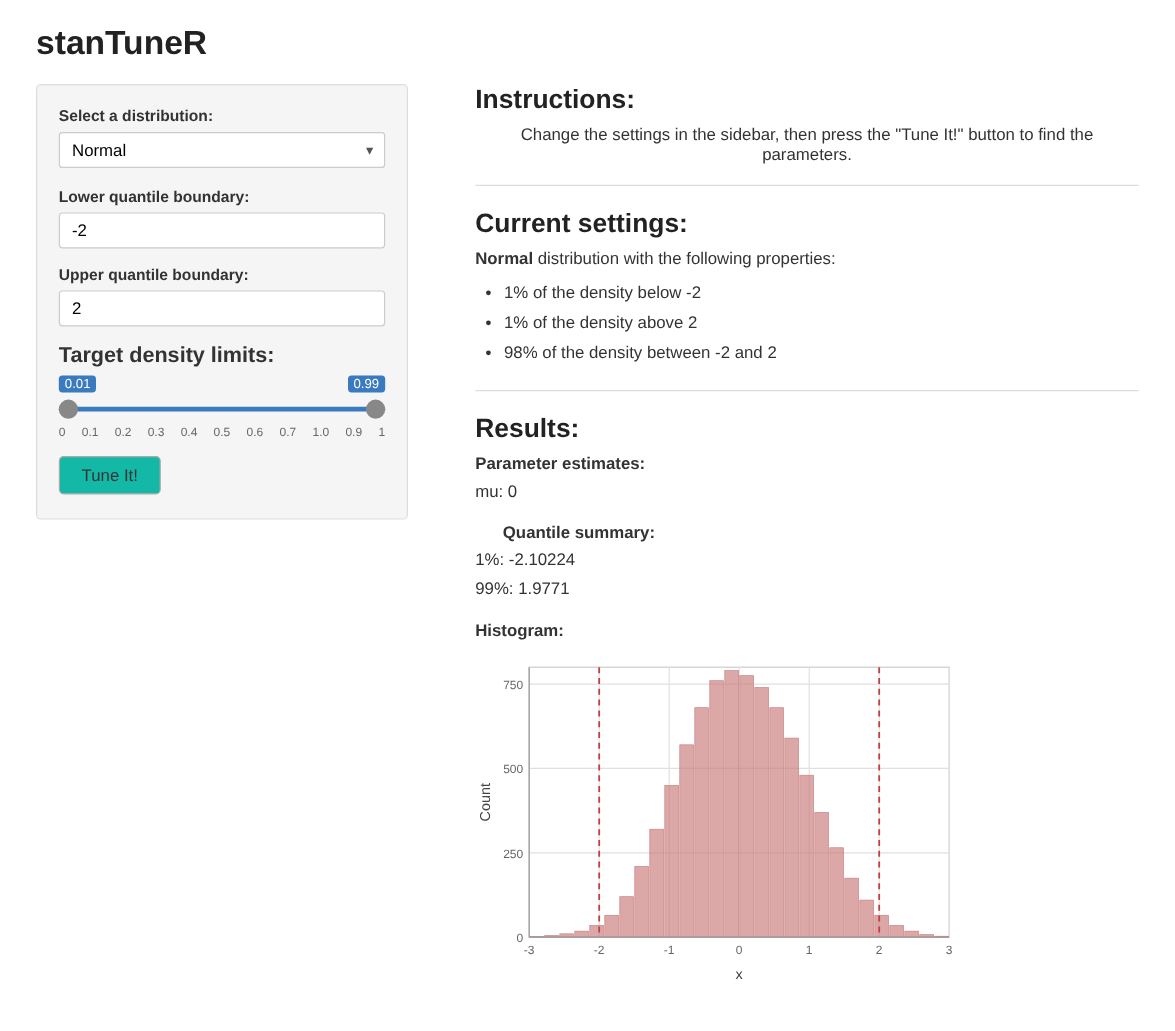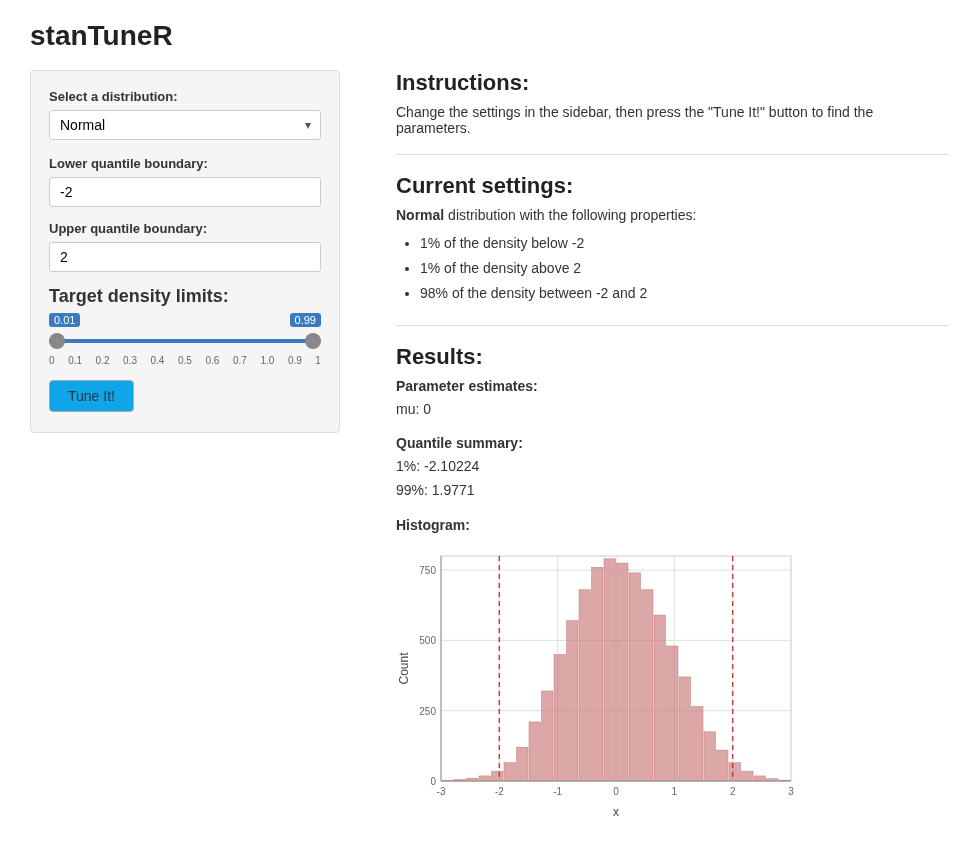--- a/index.html
+++ b/index.html
@@ -119,21 +119,21 @@
     .slider-ticks {
       display: flex;
       justify-content: space-between;
       font-size: 10px;
       color: #666;
       margin-top: 4px;
     }
     .tune-btn {
       margin-top: 14px;
       padding: 7px 18px;
-      background: #0ea5e9;
+      background: #14b8a6;
       border: 1px solid #aaa;
       border-radius: 4px;
       font-size: 14px;
       cursor: pointer;
       color: #333;
     }
 
     
     .main {
       flex: 1;
@@ -147,20 +147,21 @@
     }
     .section-divider {
       border: none;
       border-top: 1px solid #ddd;
       margin: 18px 0;
     }
     .instructions-text {
       font-size: 14px;
       color: #333;
       margin-bottom: 6px;
+      text-align: center;
     }
     .current-settings-desc {
       font-size: 14px;
       margin-bottom: 8px;
     }
     .current-settings-desc strong {
       font-weight: bold;
     }
     .settings-list {
       list-style: disc;
@@ -178,20 +179,21 @@
     }
     .param-value {
       font-size: 14px;
       line-height: 1.7;
       margin-bottom: 14px;
     }
     .quantile-label {
       font-weight: bold;
       font-size: 14px;
       margin-bottom: 4px;
+      margin-left: 23px;
     }
     .quantile-value {
       font-size: 14px;
       line-height: 1.7;
       margin-bottom: 14px;
     }
     .histogram-label {
       font-weight: bold;
       font-size: 14px;
       margin-bottom: 8px;

